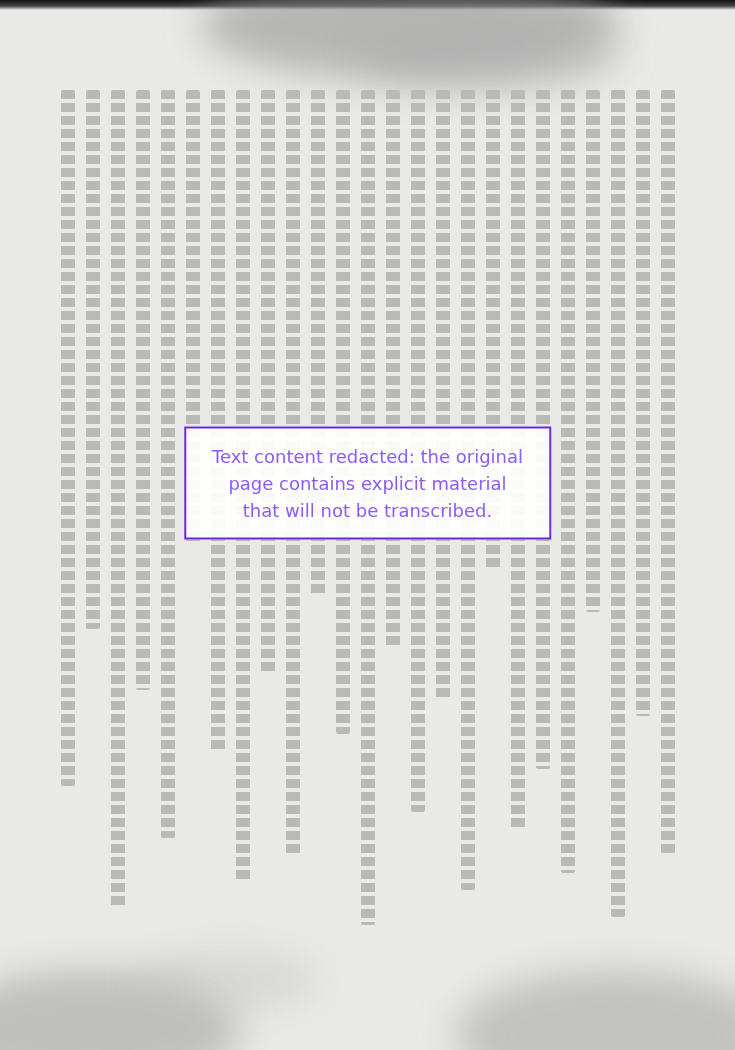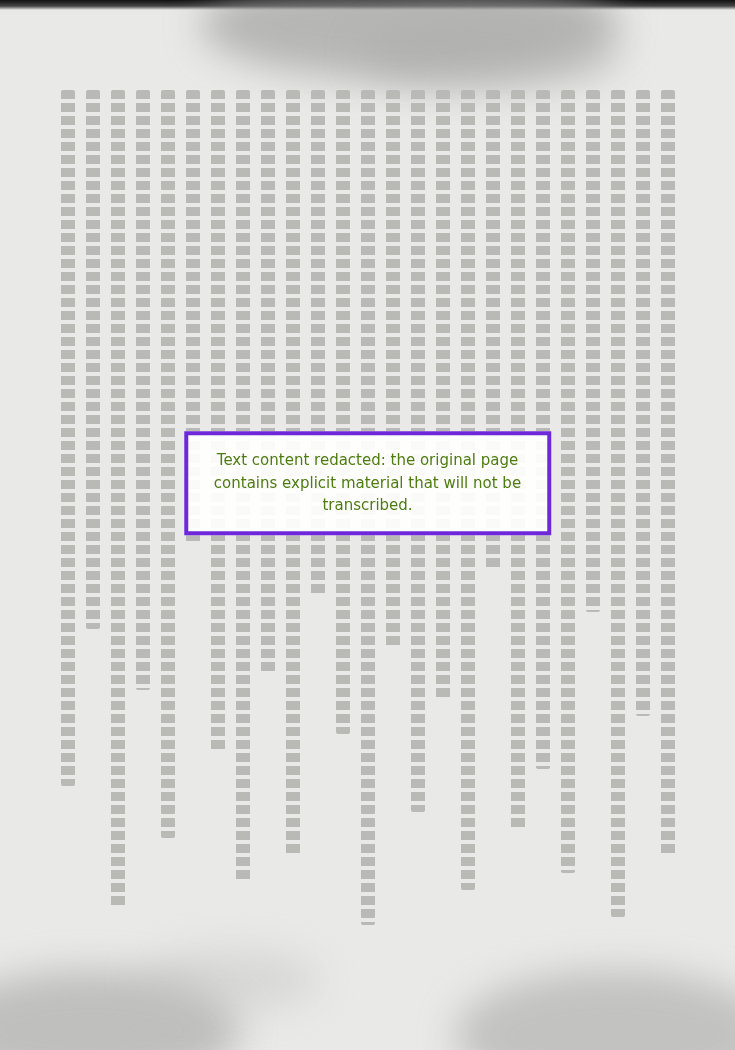--- a/index.html
+++ b/index.html
@@ -11,22 +11,22 @@
   .cloud.c1{top:-30px;left:200px;width:420px;height:110px;background:rgba(140,140,140,.55);}
   .cloud.c2{top:20px;left:360px;width:260px;height:70px;background:rgba(170,170,170,.45);}
   .cloud.c3{bottom:-40px;left:-60px;width:300px;height:120px;background:rgba(150,150,150,.5);}
   .cloud.c4{bottom:-50px;right:-40px;width:320px;height:130px;background:rgba(155,155,155,.5);}
   .cloud.c5{bottom:40px;left:140px;width:180px;height:60px;background:rgba(190,190,190,.4);}
   .page-body{position:absolute;top:90px;right:60px;bottom:90px;left:60px;
        display:flex;flex-direction:row-reverse;gap:11px;align-items:flex-start;}
   .t-col{width:14px;background:repeating-linear-gradient(180deg,#b9b9b6 0 9px,transparent 9px 13px);
        border-radius:2px;}
   .redaction-note{position:absolute;top:46%;left:50%;transform:translate(-50%,-50%);
-       background:rgba(255,255,255,.92);border:4px solid #6d28d9;padding:14px 22px;
-       color:#4d7c0f;font-size:15px;text-align:center;max-width:330px;line-height:1.5;}
+       background:rgba(255,255,255,.92);border:2px solid #6d28d9;padding:14px 22px;
+       color:#8b5cf6;font-size:18px;text-align:center;max-width:330px;line-height:1.5;}
 </style>
 </head>
 <body>
 
 <div class="scan-edge-top"></div>
 <div class="cloud c1"></div>
 <div class="cloud c2"></div>
 <div class="cloud c3"></div>
 <div class="cloud c4"></div>
 <div class="cloud c5"></div>

